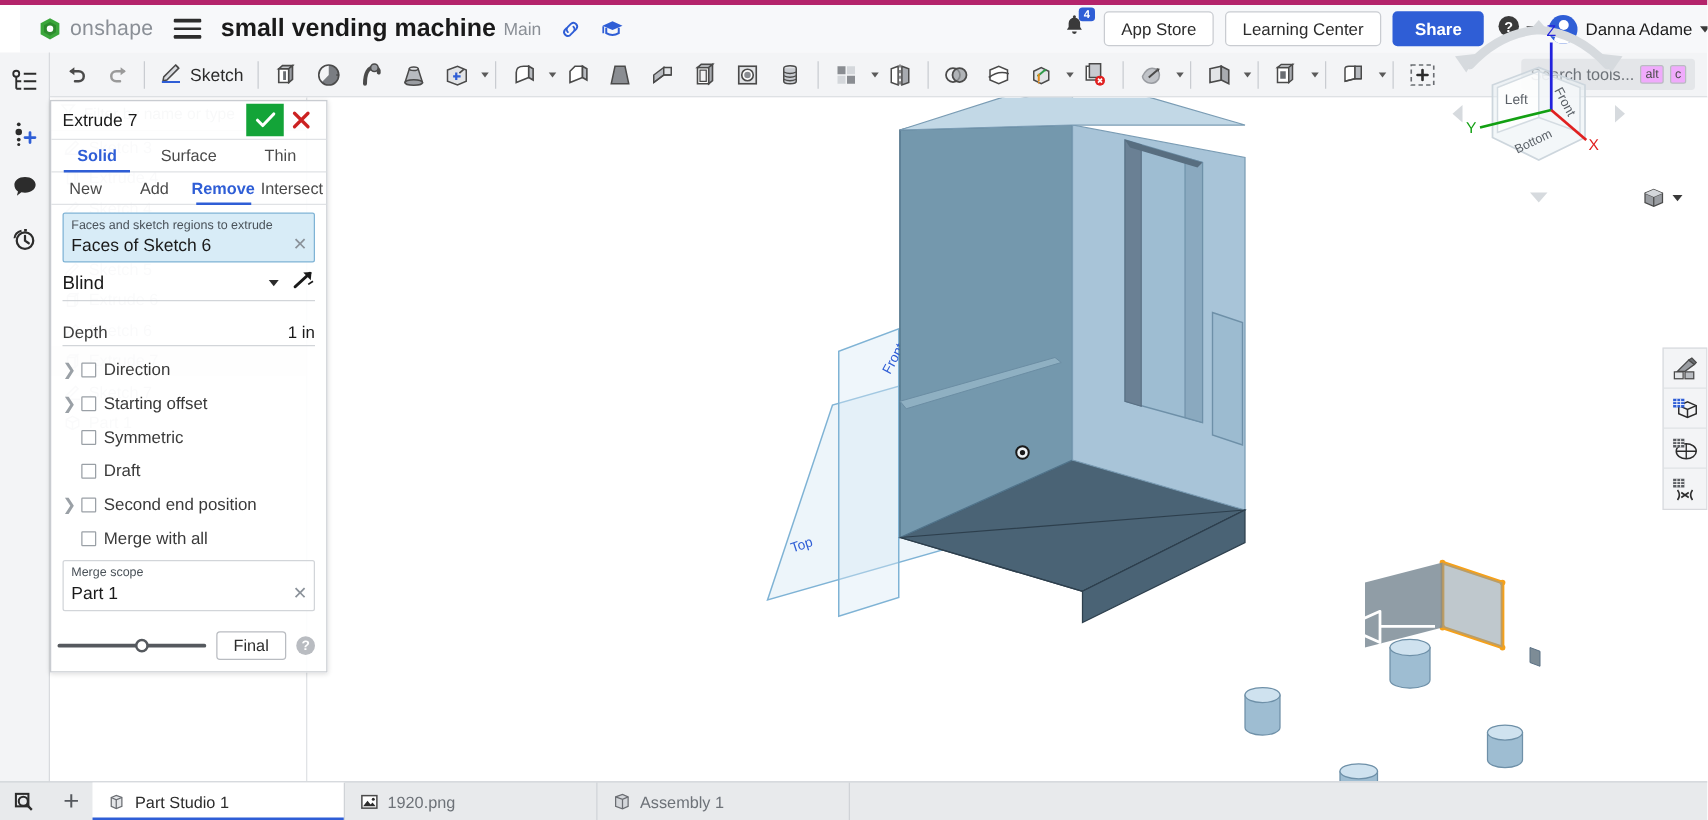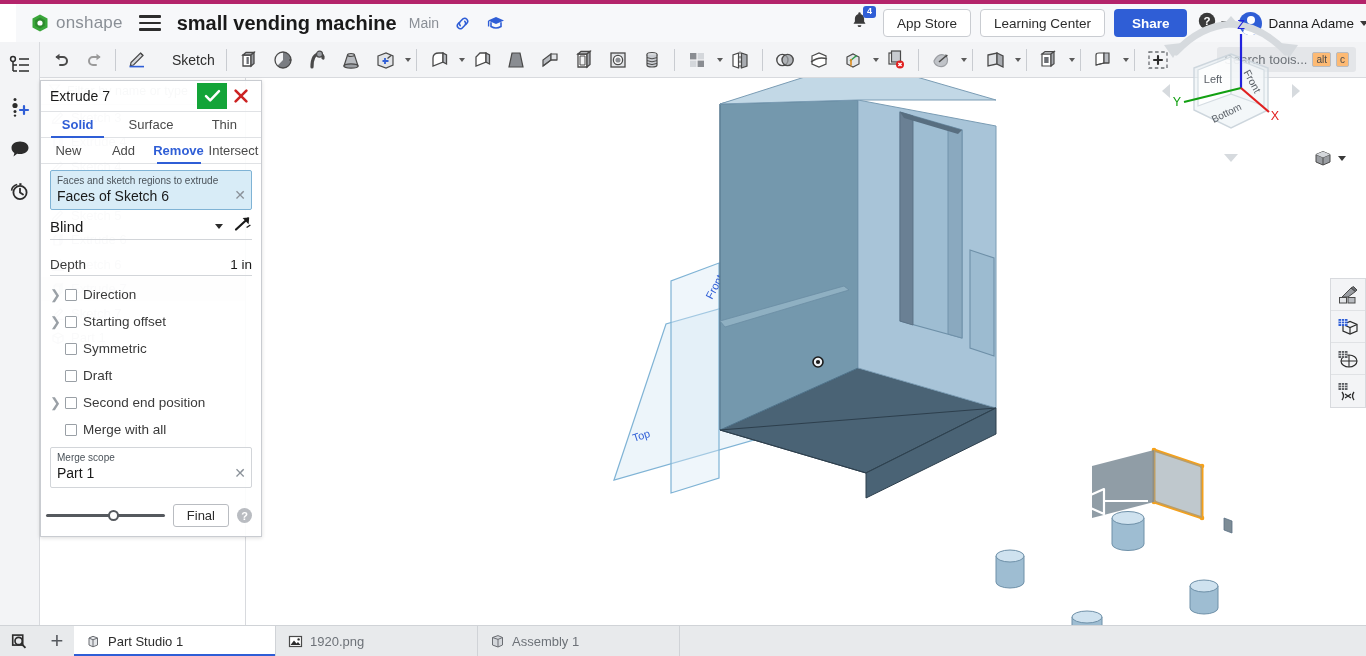--- a/index.html
+++ b/index.html
@@ -25,21 +25,21 @@
   }
   .logo-wrap { display: flex; align-items: center; gap: 6px; margin-left: 6px; }
   .logo-mark { width: 20px; height: 20px; }
   .logo-text { font-size: 17px; color: #8a8f96; letter-spacing: .2px; }
   .hamburger { margin-left: 16px; width: 22px; display: flex; flex-direction: column; gap: 4px; cursor: pointer; }
   .hamburger span { display: block; height: 2.6px; background: #2c2c2c; border-radius: 1px; }
   .doc-title {
     margin-left: 16px; font-size: 20px; font-weight: bold; color: #1a1a1a;
     white-space: nowrap;
   }
-  .doc-branch { margin-left: 12px; font-size: 14px; color: #8a8f96; }
+  .doc-branch { margin-left: 6px; font-size: 14px; color: #8a8f96; }
   .hdr-icon { margin-left: 14px; display: flex; align-items: center; cursor: pointer; }
   .hdr-spacer { flex: 1; }
   .bell-wrap { position: relative; margin-right: 14px; cursor: pointer; }
   .bell-badge {
     position: absolute; top: -5px; right: -7px;
     background: #2f5ed6; color: #fff; font-size: 9px; font-weight: bold;
     border-radius: 3px; padding: 1px 3px; line-height: 1.1; min-width: 13px; text-align: center;
   }
   .btn-outline {
     height: 28px; padding: 0 13px; border: 1px solid #c9ccd1; border-radius: 4px;
@@ -69,31 +69,31 @@
   }
   .user-name { font-size: 13.5px; color: #1a1a1a; }
   .caret { width: 0; height: 0; border-left: 4px solid transparent; border-right: 4px solid transparent; border-top: 5px solid #3a3a3a; }
 
   
   .toolbar {
     position: absolute; top: 42px; left: 40px; width: 1326px; height: 36px;
     background: #f3f4f6; border-bottom: 1px solid #d8dade;
     display: flex; align-items: center; padding-left: 6px;
   }
-  .tb-item { height: 30px; display: flex; align-items: center; padding: 0 6px; cursor: pointer; gap: 20px; }
+  .tb-item { height: 30px; display: flex; align-items: center; padding: 0 6px; cursor: pointer; }
   .tb-sep { width: 1px; height: 22px; background: #c9ccd1; margin: 0 5px; }
   .tb-label { font-size: 14px; color: #2c2c2c; margin-left: 5px; }
   .tb-caret { width: 0; height: 0; border-left: 3.5px solid transparent; border-right: 3.5px solid transparent; border-top: 4.5px solid #5a5a5a; margin-left: 3px; cursor: pointer; }
   .search-box {
     margin-left: auto; margin-right: 10px; height: 25px; background: #e4e6e9;
     border-radius: 3px; display: flex; align-items: center; padding: 0 7px; gap: 5px; cursor: text;
   }
   .search-ph { font-size: 13px; color: #6d7278; }
   .kbd {
-    font-size: 10px; color: #4a4a4a; background: #fdba74; border: 1px solid #b9bcc1;
+    font-size: 10px; color: #4a4a4a; background: #f0abfc; border: 1px solid #b9bcc1;
     border-radius: 2px; padding: 0px 3px; line-height: 13px;
   }
 
   
   .left-rail {
     position: absolute; top: 42px; left: 0; width: 40px; height: 614px;
     background: #f3f4f6; border-right: 1px solid #d8dade;
     display: flex; flex-direction: column; align-items: center; padding-top: 10px; gap: 16px;
   }
   .rail-icon { width: 26px; height: 26px; display: flex; align-items: center; justify-content: center; cursor: pointer; }

